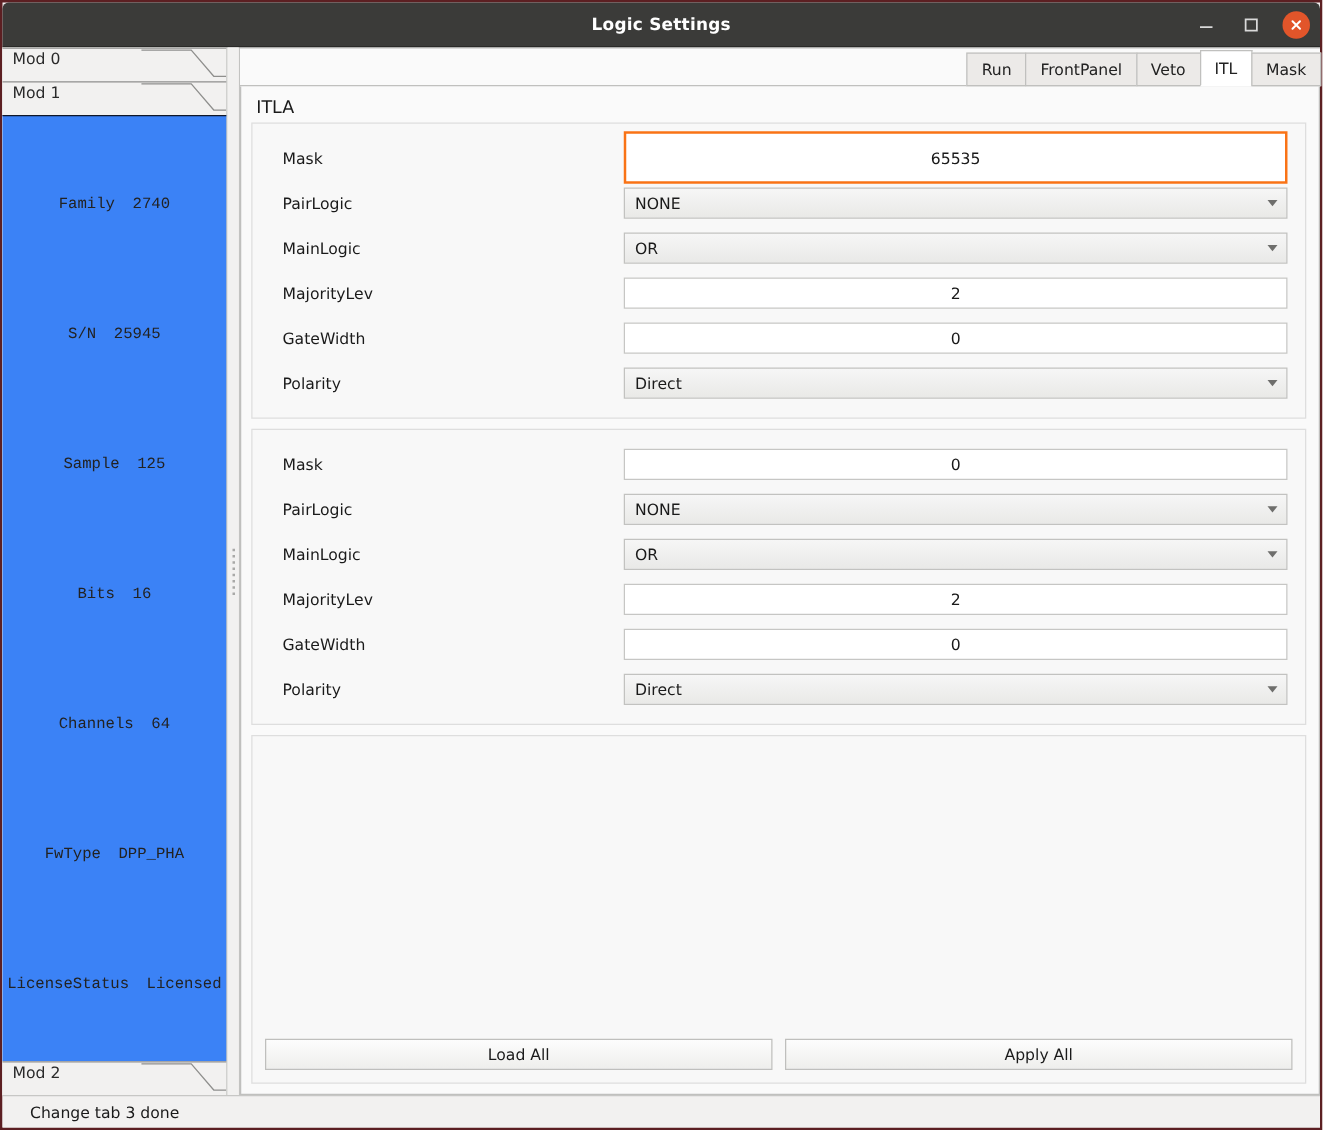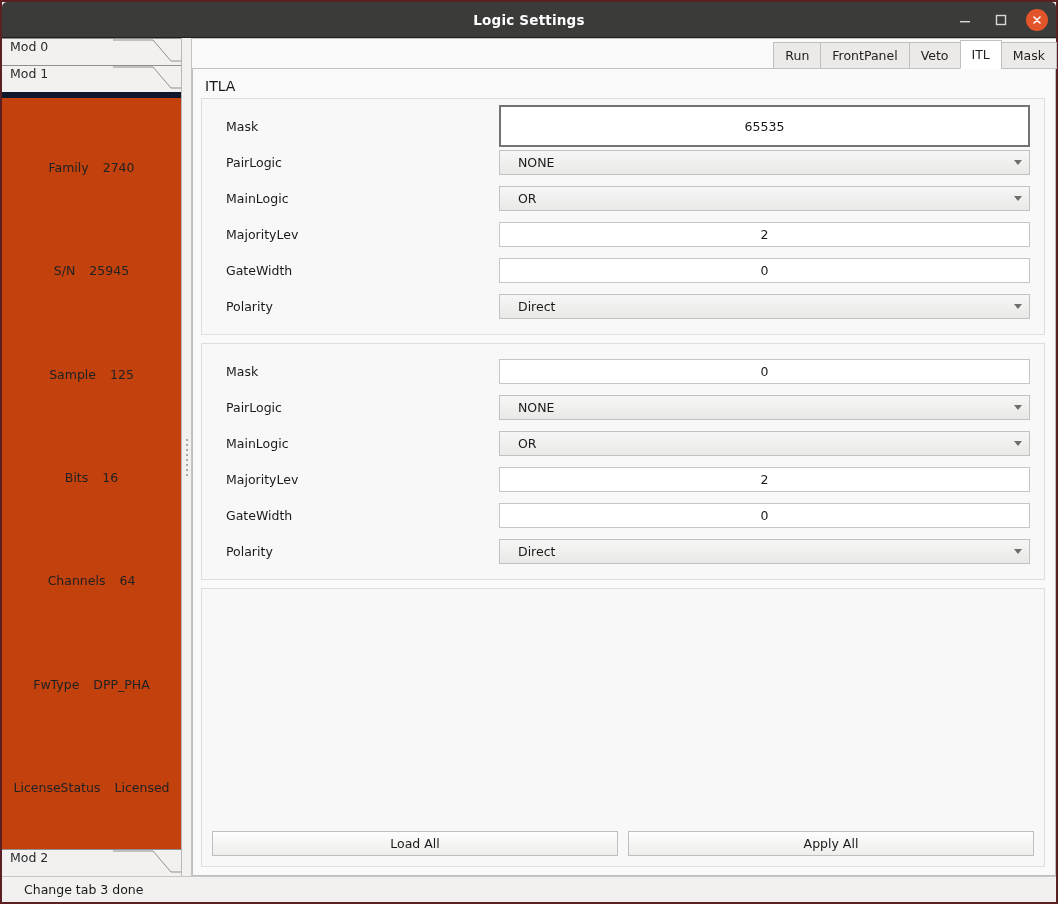--- a/index.html
+++ b/index.html
@@ -67,26 +67,27 @@
     padding-left: 8px;
     font-size: 12.5px; color: #2a2a2a;
     overflow: hidden;
   }
   .mod-tab .slant {
     position: absolute; right: 0; top: 0; height: 27px; width: 68px;
     pointer-events: none;
   }
   #mod-panel {
     flex: 1 1 auto; min-height: 0;
-    background: #c2410c;
-    border-top: 6px solid #0f172a;
+    background: #3b82f6;
+    border-top: 1px solid #0f172a;
     display: flex; flex-direction: column;
     justify-content: space-around;
     padding: 18px 6px 10px 6px;
     overflow: hidden;
+    font-family: Liberation Mono, monospace;
   }
   .prop-row {
     display: flex; align-items: center; justify-content: center;
     gap: 14px;
     font-size: 12.5px; color: #222;
   }
   .prop-key { text-align: right; }
   .prop-val { text-align: left; }
 
   #sidebar-bottom-tab {
@@ -181,32 +182,32 @@
     width: 100%; height: 25px;
     border: 1px solid #c6c6c4;
     background: #ffffff;
     font-family: "DejaVu Sans", sans-serif;
     font-size: 12.5px; color: #1a1a1a;
     text-align: center;
     padding: 0 6px;
     outline: none;
   }
   input.lineedit.focused {
-    border: 2px solid #737373;
+    border: 2px solid #f97316;
     height: 42px;
   }
 
   .combo {
     position: relative;
     width: 100%; height: 25px;
     border: 1px solid #c2c2c0;
     background: linear-gradient(#f6f6f6, #e9e9e7);
     display: flex; align-items: center;
     font-size: 12.5px; color: #1a1a1a;
-    padding-left: 18px;
+    padding-left: 8px;
   }
   .combo .arrow-box {
     position: absolute; right: 2px; top: 2px;
     width: 19px; height: 19px;
     display: flex; align-items: center; justify-content: center;
   }
   .combo .arrow {
     width: 0; height: 0;
     border-left: 4px solid transparent;
     border-right: 4px solid transparent;

